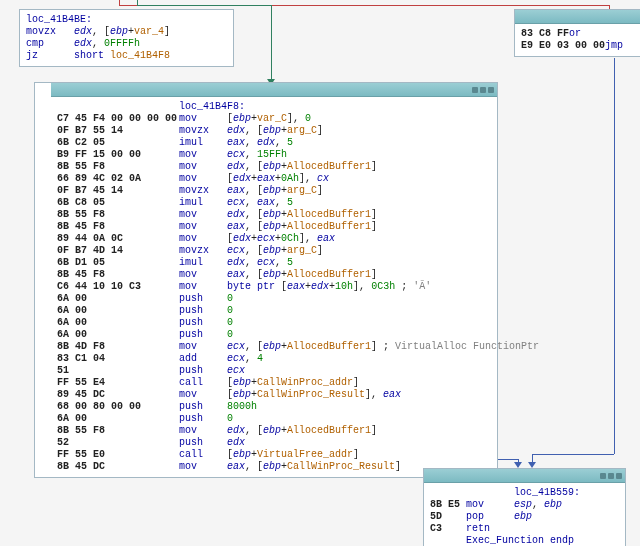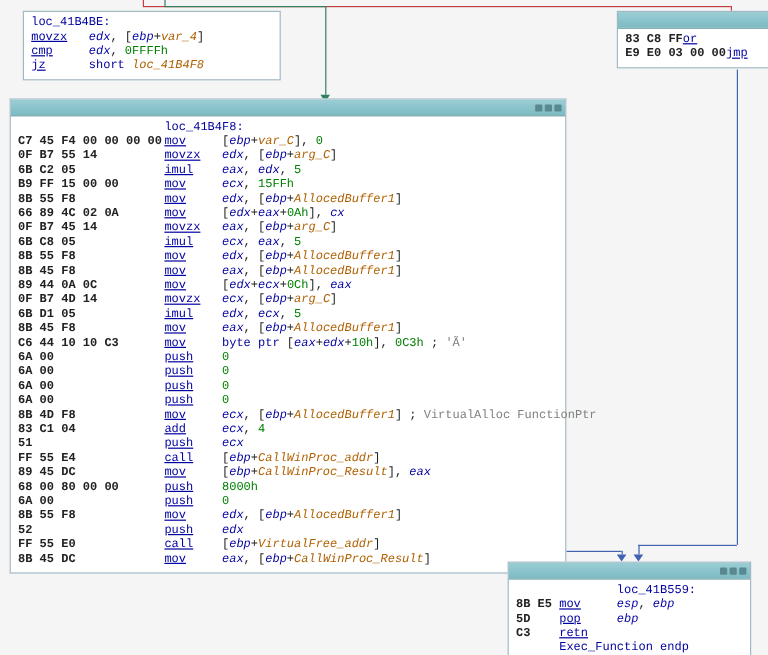--- a/index.html
+++ b/index.html
@@ -30,26 +30,26 @@
     background: linear-gradient(#9bced4, #7cbac2);
     border-bottom: 1px solid #6aa0a8;
     display: flex; align-items: center; justify-content: flex-end;
     gap: 2px; padding: 0 3px;
   }
   .titlebar .dot { width: 6px; height: 6px; border-radius: 1px; background: #5a8890; }
   .codeblock { padding: 4px 6px; white-space: pre; line-height: 12px; }
   .row { display: flex; }
   .c-bytes { color: #222; min-width: 122px; font-weight: bold; }
   .c-bytes.n { min-width: 0; }
-  .c-mnem  { color: #0000a0; min-width: 48px; text-decoration: underline; }
+  .c-mnem  { color: #0000a0; min-width: 48px; }
   .tx { color: #222; }
   .op-reg { color: #0000a0; font-style: italic; }
   .op-lit { color: #0000a0; }
   .op-num { color: #008000; }
-  .op-var { color: #b06000; font-style: italic; }
+  .op-var { color: #b06000; }
   .op-cmt { color: #808080; }
   .loc { color: #0000a0; }
   .endp { color: #0000a0; }
 </style>
 </head>
 <body>
 
 <div class="edge vline red" style="left:119px; top:0; height:5px;"></div>
 <div class="edge hline red" style="left:119px; top:5px; width:490px;"></div>
 <div class="edge vline red" style="left:609px; top:5px; height:4px;"></div>
@@ -74,21 +74,21 @@
 
 <div class="node" style="left:514px; top:9px; width:170px;">
   <div class="titlebar">
     
     
     
   </div>
   <div class="codeblock"><div class="row"><span class="c-bytes n">83 C8 FF</span>   <span class="c-mnem">or</span><span></span></div><div class="row"><span class="c-bytes n">E9 E0 03 00 00</span>   <span class="c-mnem">jmp</span><span></span></div></div>
 </div>
 
-<div class="node" style="left:8px; top:82px; width:464px;">
+<div class="node" style="left:34px; top:82px; width:464px;padding-left:16px;">
   <div class="titlebar">
     <span class="dot"></span>
     <span class="dot"></span>
     <span class="dot"></span>
   </div>
   <div class="codeblock"><div class="row"><span class="c-bytes"></span><span class="loc">loc_41B4F8:</span></div><div class="row"><span class="c-bytes">C7 45 F4 00 00 00 00</span><span class="c-mnem">mov</span><span><span class="tx">[</span><span class="op-reg">ebp</span><span class="tx">+</span><span class="op-var">var_C</span><span class="tx">], </span><span class="op-num">0</span></span></div><div class="row"><span class="c-bytes">0F B7 55 14</span><span class="c-mnem">movzx</span><span><span class="op-reg">edx</span><span class="tx">, [</span><span class="op-reg">ebp</span><span class="tx">+</span><span class="op-var">arg_C</span><span class="tx">]</span></span></div><div class="row"><span class="c-bytes">6B C2 05</span><span class="c-mnem">imul</span><span><span class="op-reg">eax</span><span class="tx">, </span><span class="op-reg">edx</span><span class="tx">, </span><span class="op-num">5</span></span></div><div class="row"><span class="c-bytes">B9 FF 15 00 00</span><span class="c-mnem">mov</span><span><span class="op-reg">ecx</span><span class="tx">, </span><span class="op-num">15FFh</span></span></div><div class="row"><span class="c-bytes">8B 55 F8</span><span class="c-mnem">mov</span><span><span class="op-reg">edx</span><span class="tx">, [</span><span class="op-reg">ebp</span><span class="tx">+</span><span class="op-var">AllocedBuffer1</span><span class="tx">]</span></span></div><div class="row"><span class="c-bytes">66 89 4C 02 0A</span><span class="c-mnem">mov</span><span><span class="tx">[</span><span class="op-reg">edx</span><span class="tx">+</span><span class="op-reg">eax</span><span class="tx">+</span><span class="op-num">0Ah</span><span class="tx">], </span><span class="op-reg">cx</span></span></div><div class="row"><span class="c-bytes">0F B7 45 14</span><span class="c-mnem">movzx</span><span><span class="op-reg">eax</span><span class="tx">, [</span><span class="op-reg">ebp</span><span class="tx">+</span><span class="op-var">arg_C</span><span class="tx">]</span></span></div><div class="row"><span class="c-bytes">6B C8 05</span><span class="c-mnem">imul</span><span><span class="op-reg">ecx</span><span class="tx">, </span><span class="op-reg">eax</span><span class="tx">, </span><span class="op-num">5</span></span></div><div class="row"><span class="c-bytes">8B 55 F8</span><span class="c-mnem">mov</span><span><span class="op-reg">edx</span><span class="tx">, [</span><span class="op-reg">ebp</span><span class="tx">+</span><span class="op-var">AllocedBuffer1</span><span class="tx">]</span></span></div><div class="row"><span class="c-bytes">8B 45 F8</span><span class="c-mnem">mov</span><span><span class="op-reg">eax</span><span class="tx">, [</span><span class="op-reg">ebp</span><span class="tx">+</span><span class="op-var">AllocedBuffer1</span><span class="tx">]</span></span></div><div class="row"><span class="c-bytes">89 44 0A 0C</span><span class="c-mnem">mov</span><span><span class="tx">[</span><span class="op-reg">edx</span><span class="tx">+</span><span class="op-reg">ecx</span><span class="tx">+</span><span class="op-num">0Ch</span><span class="tx">], </span><span class="op-reg">eax</span></span></div><div class="row"><span class="c-bytes">0F B7 4D 14</span><span class="c-mnem">movzx</span><span><span class="op-reg">ecx</span><span class="tx">, [</span><span class="op-reg">ebp</span><span class="tx">+</span><span class="op-var">arg_C</span><span class="tx">]</span></span></div><div class="row"><span class="c-bytes">6B D1 05</span><span class="c-mnem">imul</span><span><span class="op-reg">edx</span><span class="tx">, </span><span class="op-reg">ecx</span><span class="tx">, </span><span class="op-num">5</span></span></div><div class="row"><span class="c-bytes">8B 45 F8</span><span class="c-mnem">mov</span><span><span class="op-reg">eax</span><span class="tx">, [</span><span class="op-reg">ebp</span><span class="tx">+</span><span class="op-var">AllocedBuffer1</span><span class="tx">]</span></span></div><div class="row"><span class="c-bytes">C6 44 10 10 C3</span><span class="c-mnem">mov</span><span><span class="op-lit">byte ptr</span><span class="tx"> [</span><span class="op-reg">eax</span><span class="tx">+</span><span class="op-reg">edx</span><span class="tx">+</span><span class="op-num">10h</span><span class="tx">], </span><span class="op-num">0C3h</span><span class="tx"> ; </span><span class="op-cmt">'Ã'</span></span></div><div class="row"><span class="c-bytes">6A 00</span><span class="c-mnem">push</span><span><span class="op-num">0</span></span></div><div class="row"><span class="c-bytes">6A 00</span><span class="c-mnem">push</span><span><span class="op-num">0</span></span></div><div class="row"><span class="c-bytes">6A 00</span><span class="c-mnem">push</span><span><span class="op-num">0</span></span></div><div class="row"><span class="c-bytes">6A 00</span><span class="c-mnem">push</span><span><span class="op-num">0</span></span></div><div class="row"><span class="c-bytes">8B 4D F8</span><span class="c-mnem">mov</span><span><span class="op-reg">ecx</span><span class="tx">, [</span><span class="op-reg">ebp</span><span class="tx">+</span><span class="op-var">AllocedBuffer1</span><span class="tx">] ; </span><span class="op-cmt">VirtualAlloc FunctionPtr</span></span></div><div class="row"><span class="c-bytes">83 C1 04</span><span class="c-mnem">add</span><span><span class="op-reg">ecx</span><span class="tx">, </span><span class="op-num">4</span></span></div><div class="row"><span class="c-bytes">51</span><span class="c-mnem">push</span><span><span class="op-reg">ecx</span></span></div><div class="row"><span class="c-bytes">FF 55 E4</span><span class="c-mnem">call</span><span><span class="tx">[</span><span class="op-reg">ebp</span><span class="tx">+</span><span class="op-var">CallWinProc_addr</span><span class="tx">]</span></span></div><div class="row"><span class="c-bytes">89 45 DC</span><span class="c-mnem">mov</span><span><span class="tx">[</span><span class="op-reg">ebp</span><span class="tx">+</span><span class="op-var">CallWinProc_Result</span><span class="tx">], </span><span class="op-reg">eax</span></span></div><div class="row"><span class="c-bytes">68 00 80 00 00</span><span class="c-mnem">push</span><span><span class="op-num">8000h</span></span></div><div class="row"><span class="c-bytes">6A 00</span><span class="c-mnem">push</span><span><span class="op-num">0</span></span></div><div class="row"><span class="c-bytes">8B 55 F8</span><span class="c-mnem">mov</span><span><span class="op-reg">edx</span><span class="tx">, [</span><span class="op-reg">ebp</span><span class="tx">+</span><span class="op-var">AllocedBuffer1</span><span class="tx">]</span></span></div><div class="row"><span class="c-bytes">52</span><span class="c-mnem">push</span><span><span class="op-reg">edx</span></span></div><div class="row"><span class="c-bytes">FF 55 E0</span><span class="c-mnem">call</span><span><span class="tx">[</span><span class="op-reg">ebp</span><span class="tx">+</span><span class="op-var">VirtualFree_addr</span><span class="tx">]</span></span></div><div class="row"><span class="c-bytes">8B 45 DC</span><span class="c-mnem">mov</span><span><span class="op-reg">eax</span><span class="tx">, [</span><span class="op-reg">ebp</span><span class="tx">+</span><span class="op-var">CallWinProc_Result</span><span class="tx">]</span></span></div></div>
 </div>
 
 <div class="node" style="left:423px; top:468px; width:203px;">
   <div class="titlebar">

